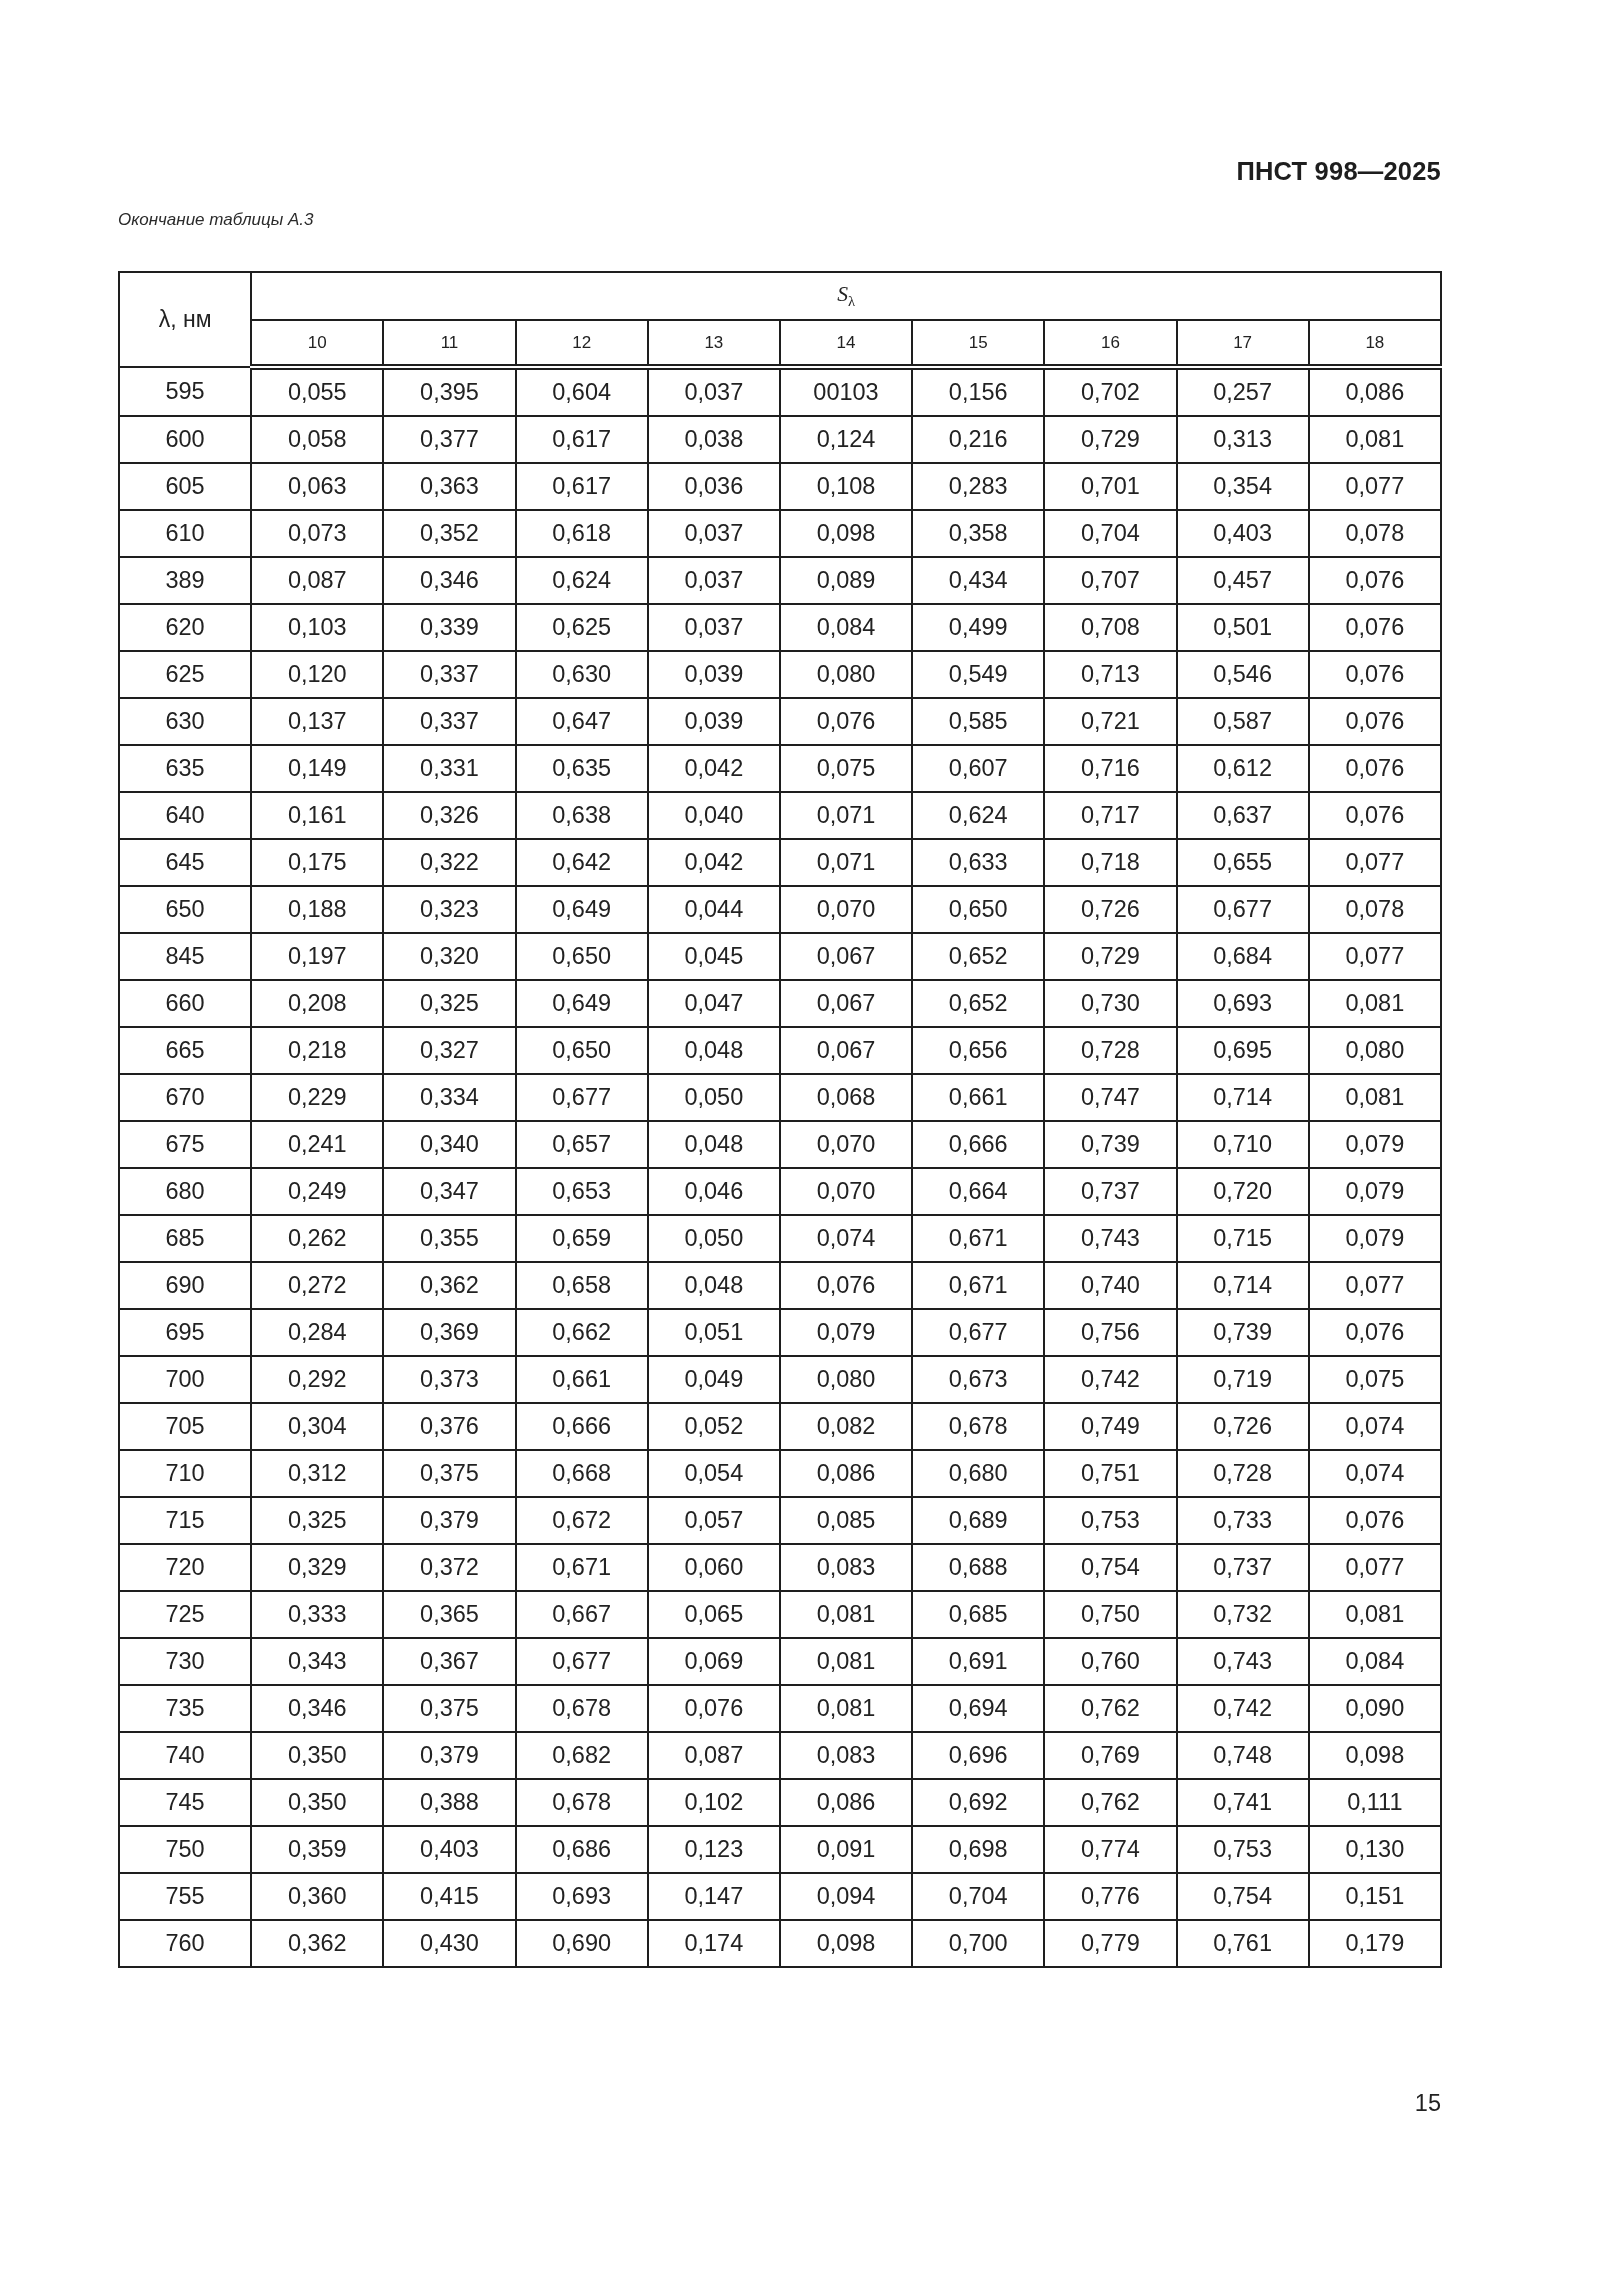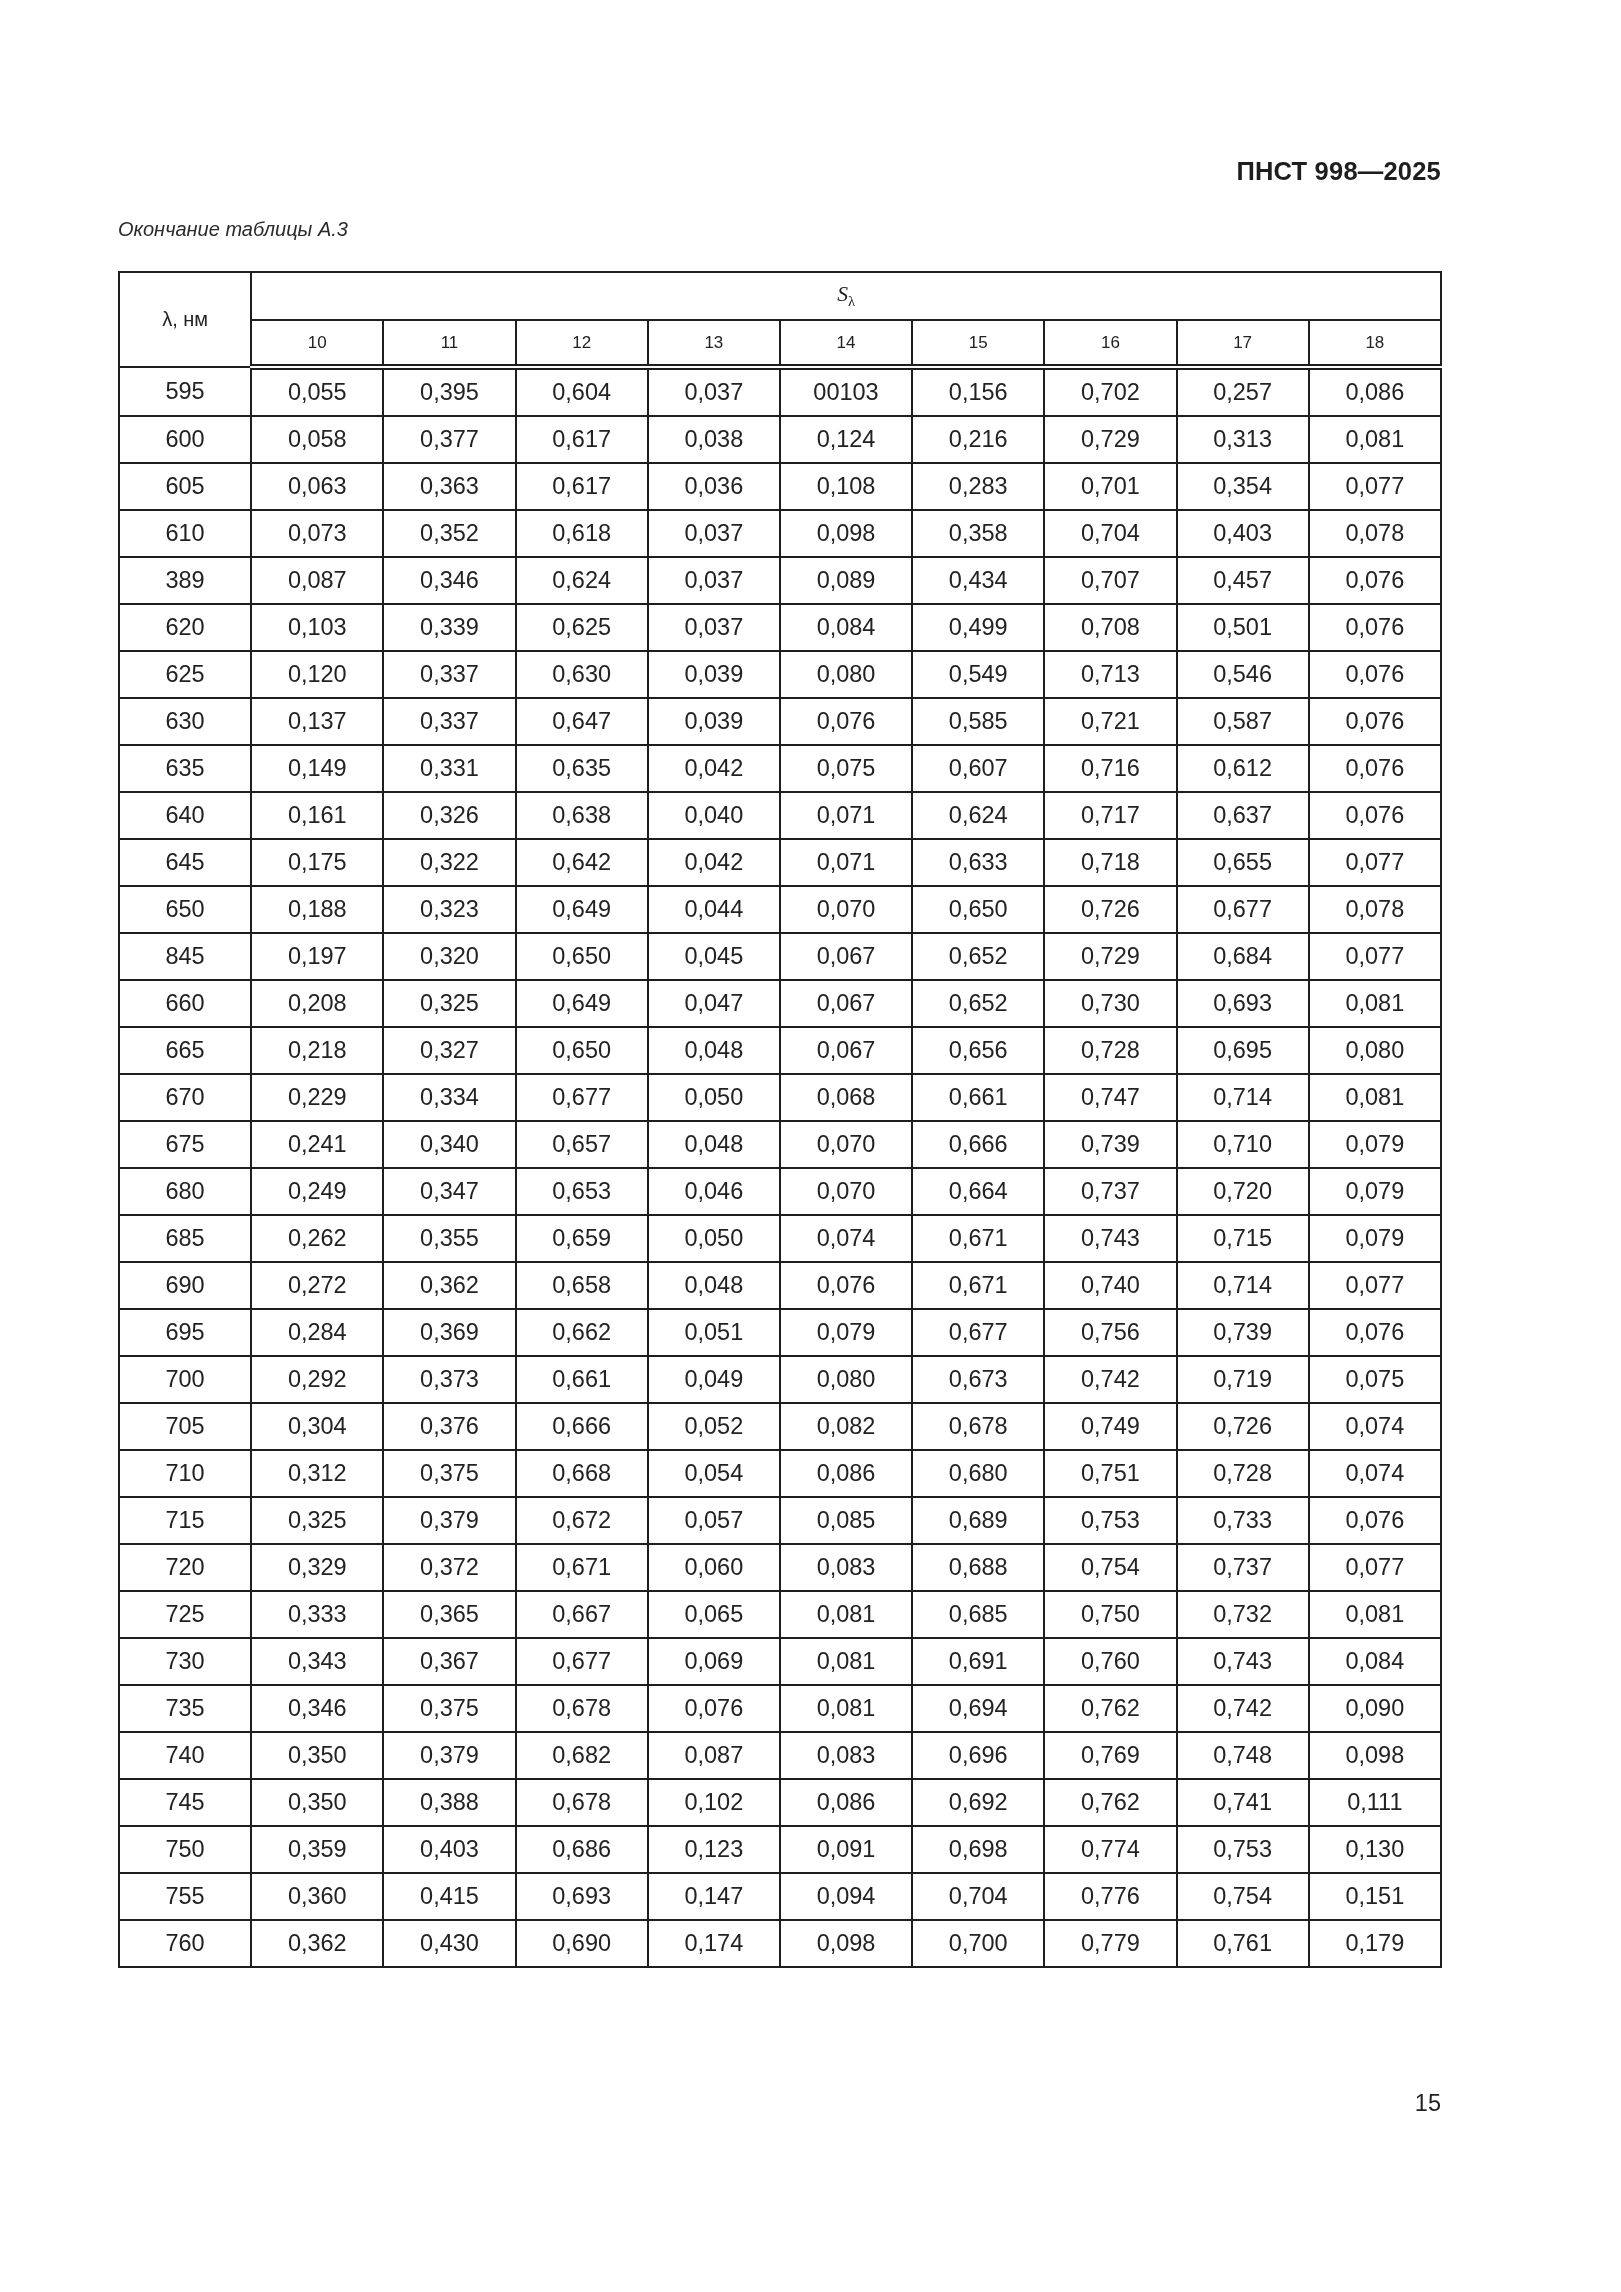--- a/index.html
+++ b/index.html
@@ -5,33 +5,33 @@
     html, body { margin: 0; padding: 0; background: #ffffff; }
     body {
       width: 1621px; height: 2293px; position: relative; overflow: hidden;
       font-family: "Liberation Sans", "DejaVu Sans", sans-serif; color: #1e1e1e;
     }
     .doc-code {
       position: absolute; right: 180px; top: 145px;
       font-size: 25.5px; font-weight: bold; letter-spacing: 0.2px; margin-top: 12px;
     }
     .caption {
-      position: absolute; left: 118px; top: 218px;
-      font-size: 20px; font-style: italic; color: #2a2a2a;
+      position: absolute; left: 118px; top: 210px;
+      font-size: 17px; font-style: italic; color: #2a2a2a;
     }
     table.data-table {
       position: absolute; left: 118px; top: 271px;
       width: 1324px; border-collapse: collapse; table-layout: fixed;
       border: 2.9px solid #1e1e1e;
     }
     .data-table td, .data-table th {
       border: 2px solid #1e1e1e; text-align: center; padding: 0;
       font-weight: normal; font-size: 23.5px; color: #222;
     }
-    .data-table th.lambda-head { height: 92px; font-size: 20px; vertical-align: middle; }
+    .data-table th.lambda-head { height: 92px; font-size: 23px; vertical-align: middle; }
     .data-table th.s-head { height: 46px; font-size: 21.6px; font-style: italic; font-family: Liberation Serif, serif; }
     .data-table th.s-head sub { font-size: 14.7px; font-style: normal; }
     .data-table th.col-head { height: 43px; font-size: 17px; border-bottom: 6.9px double #1e1e1e; }
     .data-table tbody td { height: 45px; }
     .data-table tbody tr:nth-child(3n+1) td { border-top-width: 2.9px; }
     .page-number {
       position: absolute; right: 180px; top: 2090px; font-size: 23.5px; color: #222;
     }
   </style>
 </head>

